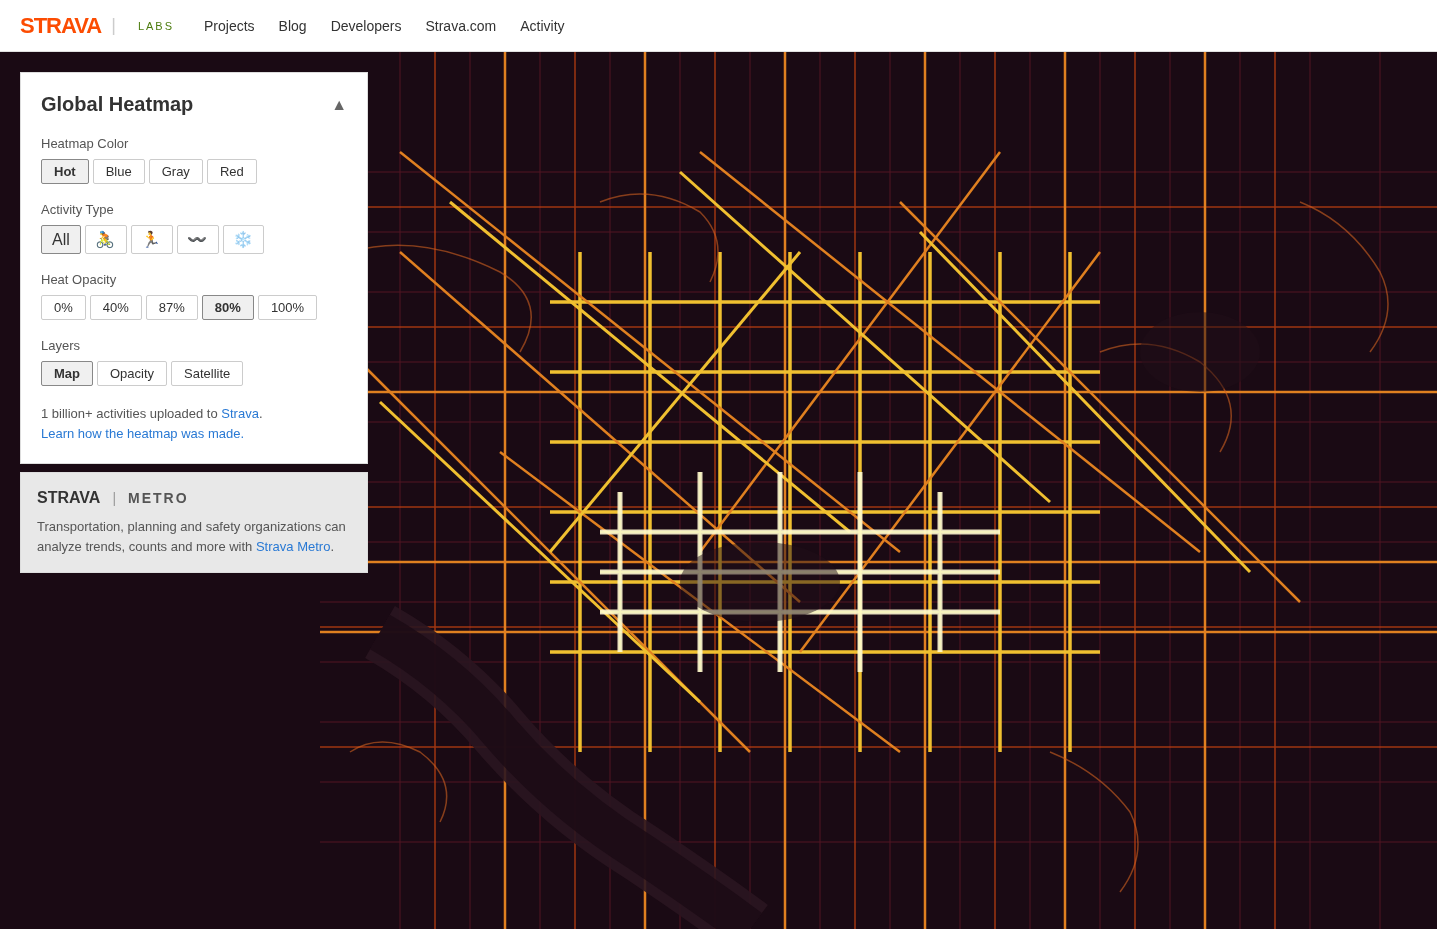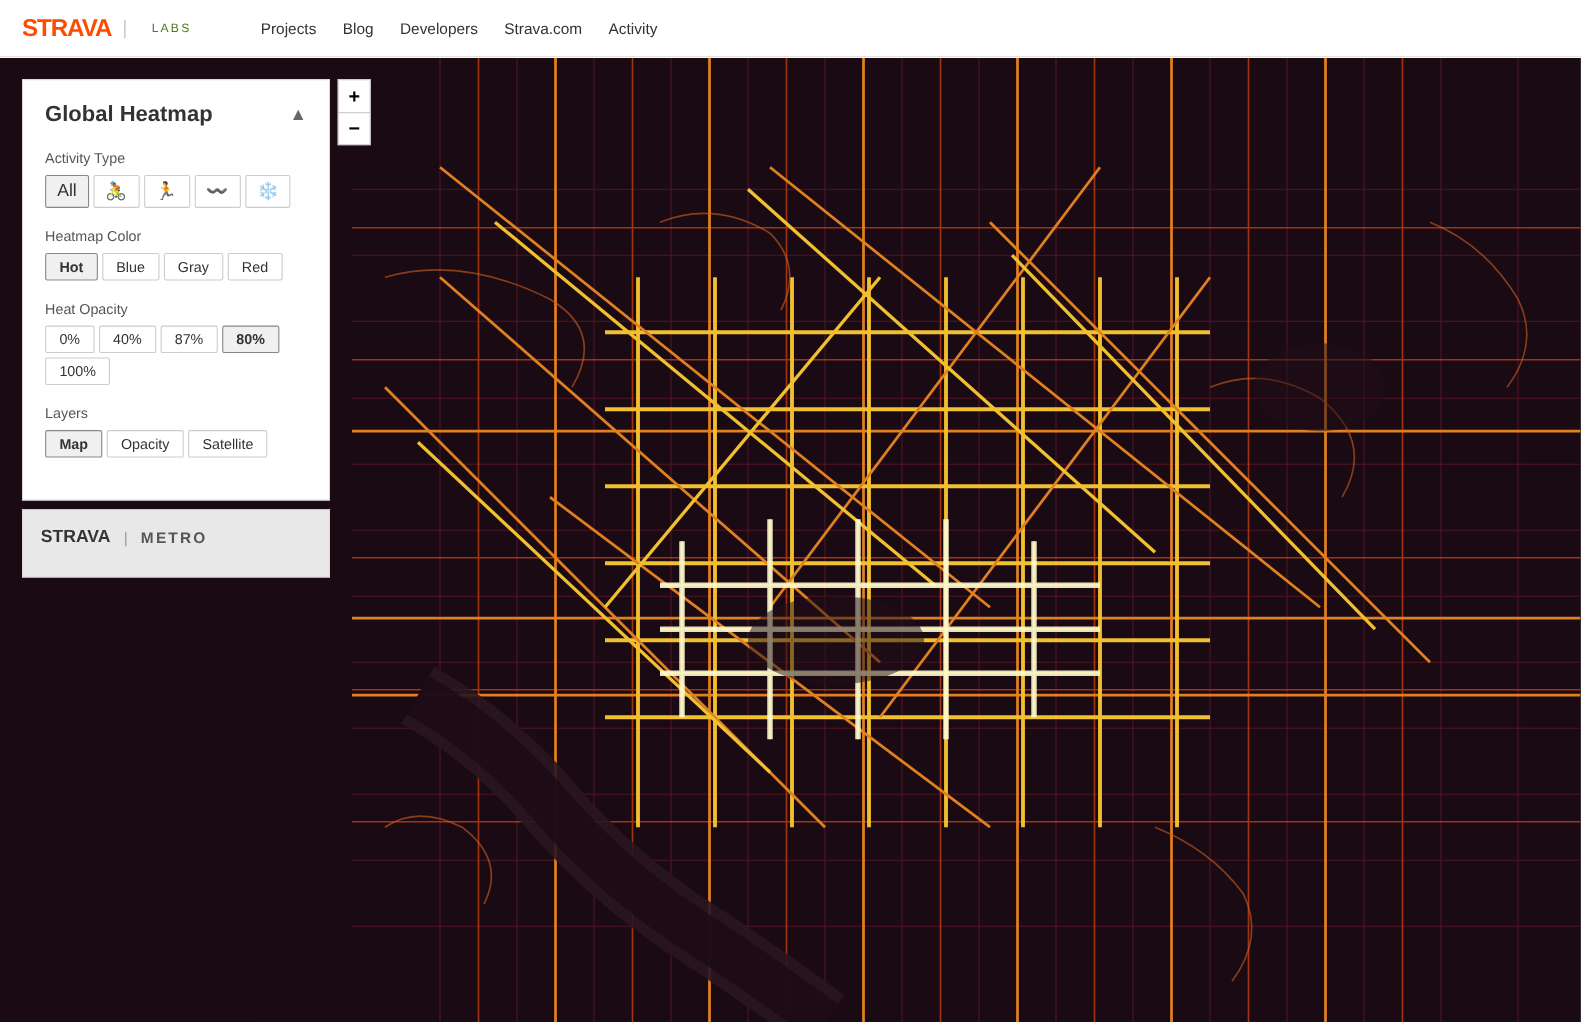--- a/index.html
+++ b/index.html
@@ -9,21 +9,21 @@
     #navbar {
       position: fixed; top: 0; left: 0; right: 0; height: 52px;
       background: #fff; border-bottom: 1px solid #e0e0e0;
       display: flex; align-items: center; z-index: 1000;
       padding: 0 20px;
     }
     #navbar .brand { display: flex; align-items: center; gap: 6px; margin-right: 30px; }
     #navbar .brand-strava { font-size: 22px; font-weight: 900; color: #FC4C02; letter-spacing: -1px; }
     #navbar .brand-divider { color: #ccc; font-size: 18px; margin: 0 4px; }
     #navbar .brand-labs { font-size: 11px; color: #4d7c0f; font-weight: 400; letter-spacing: 2px; text-transform: uppercase; margin-left: 12px; }
-    #navbar nav { display: flex; gap: 24px; margin-left: 33px; }
+    #navbar nav { display: flex; gap: 24px; }
     #navbar nav a { text-decoration: none; color: #333; font-size: 14px; }
 
     
     #map-container {
       position: absolute; top: 52px; left: 0; right: 0; bottom: 0;
       background: #1a0a14;
       overflow: hidden;
     }
 
     
@@ -40,21 +40,21 @@
       width: 30px; height: 30px; background: #fff; border: 1px solid #ccc;
       font-size: 18px; font-weight: bold; cursor: pointer; line-height: 28px;
       text-align: center; user-select: none;
       display: flex; align-items: center; justify-content: center;
     }
     .zoom-btn:first-child { border-bottom: none; }
 
     
     #sidebar {
       position: absolute; top: 20px; left: 20px; z-index: 500;
-      width: 280px;
+      width: 348px;
     }
 
     #control-panel {
       background: #fff; border: 1px solid #ddd; padding: 20px;
     }
 
     .panel-header {
       display: flex; justify-content: space-between; align-items: center;
       margin-bottom: 20px;
     }
@@ -273,43 +273,43 @@
 
   <div id="sidebar">
 
     <div id="control-panel">
       <div class="panel-header">
         <span class="panel-title">Global Heatmap</span>
         <button class="collapse-btn">▲</button>
       </div>
 
       <div class="control-group">
+        <div class="control-label">Heatmap Color</div>
+        <div class="btn-group">
+
+        <button class="option-btn active">Hot</button>
+            <button class="option-btn">Blue</button>
+            <button class="option-btn">Gray</button>
+            <button class="option-btn">Red</button>
+          </div>
+      </div>
+
+      <div class="control-group">
         <div class="control-label">Activity Type</div>
         <div class="btn-group">
 
         <button class="activity-btn active">All</button>
             <button class="activity-btn">🚴</button>
             <button class="activity-btn">🏃</button>
             <button class="activity-btn">〰️</button>
             <button class="activity-btn">❄️</button>
           </div>
       </div>
 
       <div class="control-group">
-        <div class="control-label">Heatmap Color</div>
-        <div class="btn-group">
-
-        <button class="option-btn active">Hot</button>
-            <button class="option-btn">Blue</button>
-            <button class="option-btn">Gray</button>
-            <button class="option-btn">Red</button>
-          </div>
-      </div>
-
-      <div class="control-group">
         <div class="control-label">Heat Opacity</div>
         <div class="btn-group">
 
         <button class="option-btn">0%</button>
             <button class="option-btn">40%</button>
             <button class="option-btn">87%</button>
             <button class="option-btn active">80%</button>
             <button class="option-btn">100%</button>
           </div>
       </div>
@@ -317,23 +317,31 @@
       <div class="control-group">
         <div class="control-label">Layers</div>
         <div class="btn-group">
 
         <button class="option-btn active">Map</button>
             <button class="option-btn">Opacity</button>
             <button class="option-btn">Satellite</button>
           </div>
       </div>
 
+      <div class="info-text">
+        <span>1 billion+ activities uploaded to </span><a href="#">Strava</a><span>.</span>
+        <br>
+        <a href="#">Learn how the heatmap was made.</a>
+      </div>
     </div>
 
     <div id="metro-panel">
       <div class="metro-logo">
         <span class="metro-strava">STRAVA</span>
         <span class="metro-div">|</span>
         <span class="metro-label">METRO</span>
       </div>
+      <div class="metro-text">
+        <span>Transportation, planning and safety organizations can analyze trends, counts and more with </span><a href="#">Strava Metro</a><span>.</span>
+      </div>
     </div>
   </div>
 </div>
 
 </body></html>

